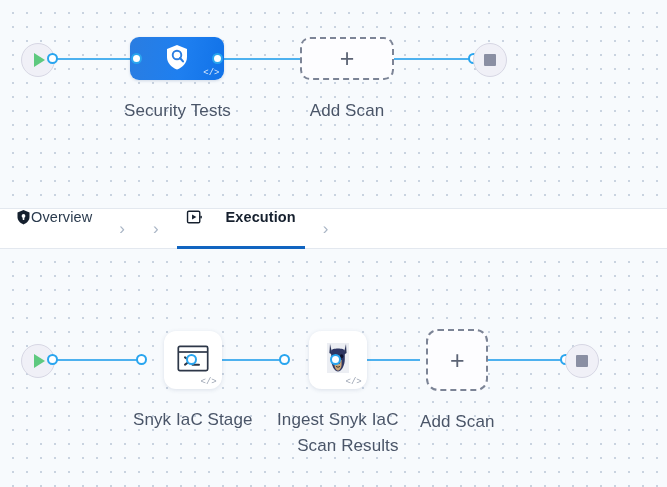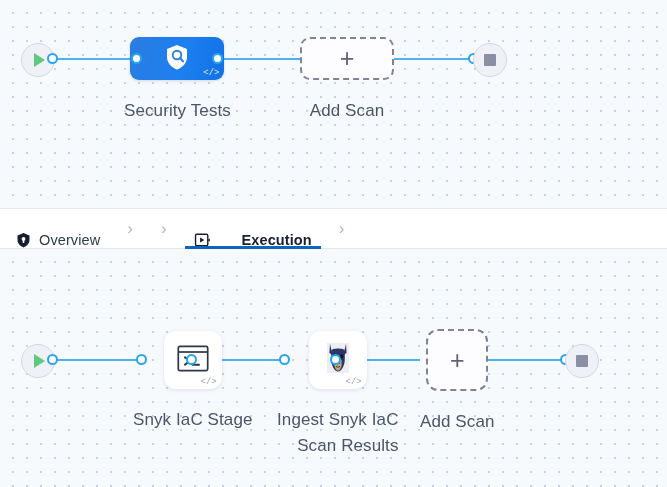--- a/index.html
+++ b/index.html
@@ -34,24 +34,23 @@
     height: 41px;
     background: #ffffff;
     border-top: 1px solid #e3e8ef;
     border-bottom: 1px solid #e3e8ef;
     display: flex;
     align-items: center;
     box-sizing: border-box;
   }
   .tab {
     display: flex;
-    align-items: flex-end;
+    align-items: flex-start;
     height: 100%;
     padding: 0 13px;
-    gap: 8px;
     position: relative;
     box-sizing: border-box;
   }
   .tab:first-child { padding-left: 16px; }
   .tab-label {
     font-size: 14.5px;
     color: #2b3b4e;
     letter-spacing: .1px;
     white-space: nowrap;
   }

